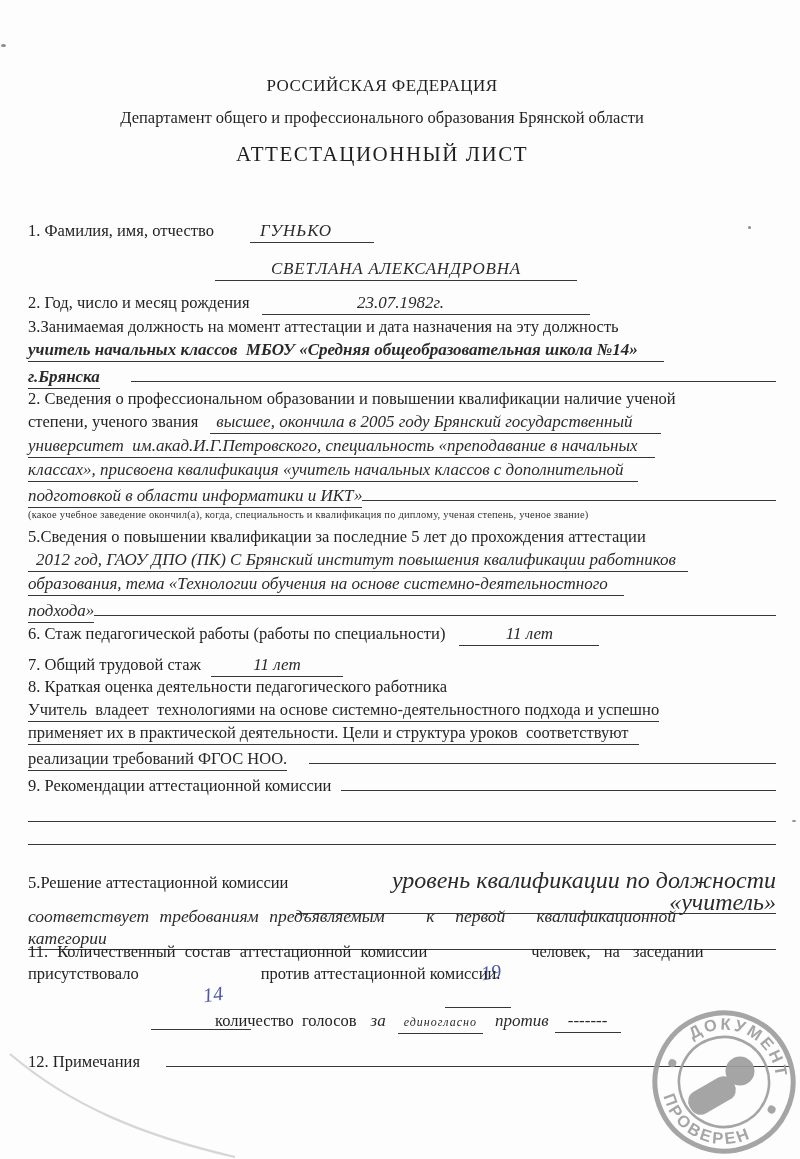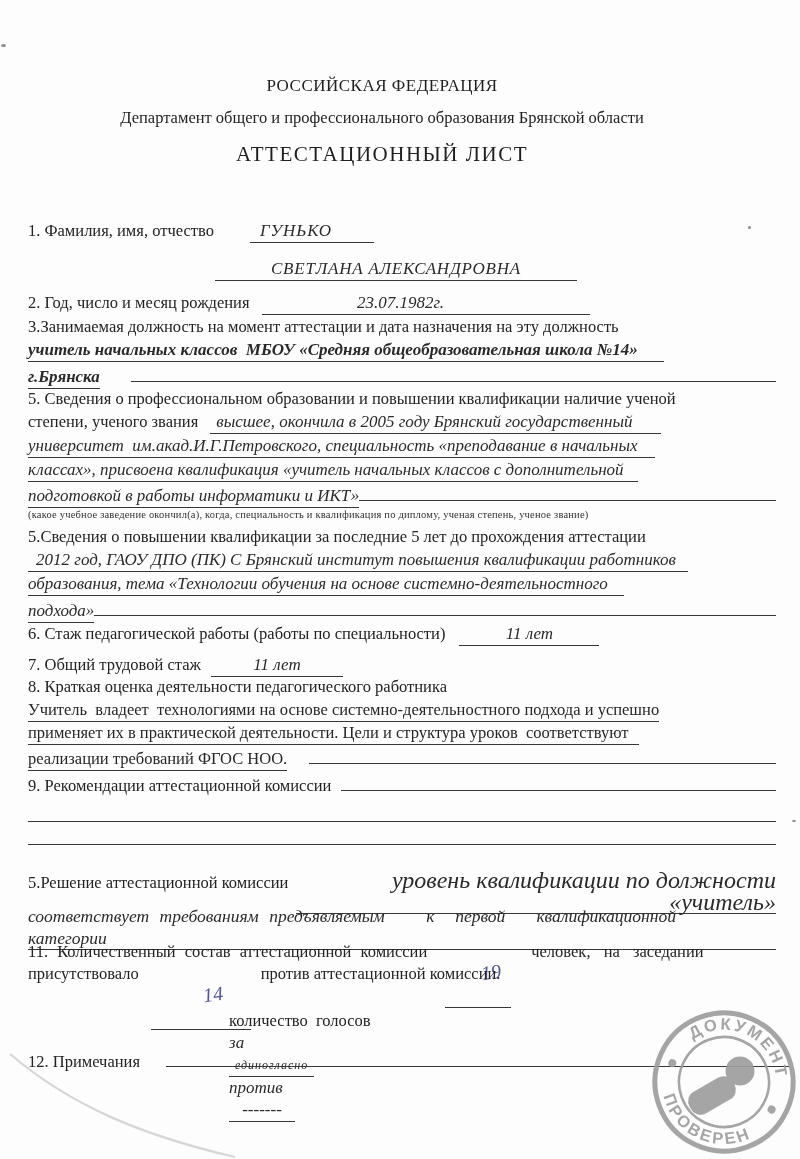--- a/index.html
+++ b/index.html
@@ -62,34 +62,34 @@
   </div>
   <div class="line" style="top:339px;">
     <span class="hw hw-bold u" style="padding-right:26px;">учитель начальных классов  МБОУ «Средняя общеобразовательная школа №14»</span>
   </div>
   <div class="line" style="top:363px;gap:31px;">
     <span class="hw hw-bold u">г.Брянска</span>
     <span class="fill"></span>
   </div>
 
   <div class="line" style="top:388px;">
-    <span class="lbl">5. Сведения о профессиональном образовании и повышении квалификации наличие ученой</span>
+    <span class="lbl">2. Сведения о профессиональном образовании и повышении квалификации наличие ученой</span>
   </div>
   <div class="line" style="top:411px;">
     <span class="lbl">степени, ученого звания</span>
     <span class="hw u" style="margin-left:12px;padding:0 28px 0 6px;">высшее, окончила в 2005 году Брянский государственный</span>
   </div>
   <div class="line" style="top:435px;">
     <span class="hw u" style="padding-right:18px;">университет  им.акад.И.Г.Петровского, специальность «преподавание в начальных</span>
   </div>
   <div class="line" style="top:459px;">
     <span class="hw u" style="padding-right:14px;">классах», присвоена квалификация «учитель начальных классов с дополнительной</span>
   </div>
   <div class="line" style="top:482px;">
-    <span class="hw u">подготовкой в работы информатики и ИКТ»</span>
+    <span class="hw u">подготовкой в области информатики и ИКТ»</span>
     <span class="fill"></span>
   </div>
   <div class="line" style="top:504px;">
     <span class="caption">(какое учебное заведение окончил(а), когда, специальность и квалификация по диплому, ученая степень, ученое звание)</span>
   </div>
 
   <div class="line" style="top:526px;">
     <span class="lbl">5.Сведения о повышении квалификации за последние 5 лет до прохождения аттестации</span>
   </div>
   <div class="line" style="top:549px;">
@@ -153,21 +153,21 @@
     <span class="lbl" style="margin-left:20px;word-spacing:9px;">человек, на заседании</span>
   </div>
   <div class="line" style="top:963px;">
     <span class="lbl">присутствовало</span>
     <span class="u-wrap" style="margin-left:12px;min-width:100px;">
       <span class="blue-hw">14</span>
     </span>
     <span class="lbl" style="margin-left:10px;">против аттестационной комиссии.</span>
   </div>
 
-  <div class="line" style="top:1010px;left:215px;flex-direction:column;">
+  <div class="line" style="top:1010px;left:215px;">
     <span class="lbl" style="word-spacing:4px;">количество голосов</span>
     <span class="hw" style="margin-left:14px;">за</span>
     <span class="hw u" style="margin-left:12px;font-size:12px;letter-spacing:1px;padding:0 6px;">единогласно</span>
     <span class="hw" style="margin-left:12px;">против</span>
     <span class="hw u" style="margin-left:6px;min-width:66px;text-align:center;">-------</span>
   </div>
 
   <div class="line" style="top:1048px;right:10px;">
     <span class="lbl">12. Примечания</span>
     <span class="fill" style="margin-left:26px;"></span>

